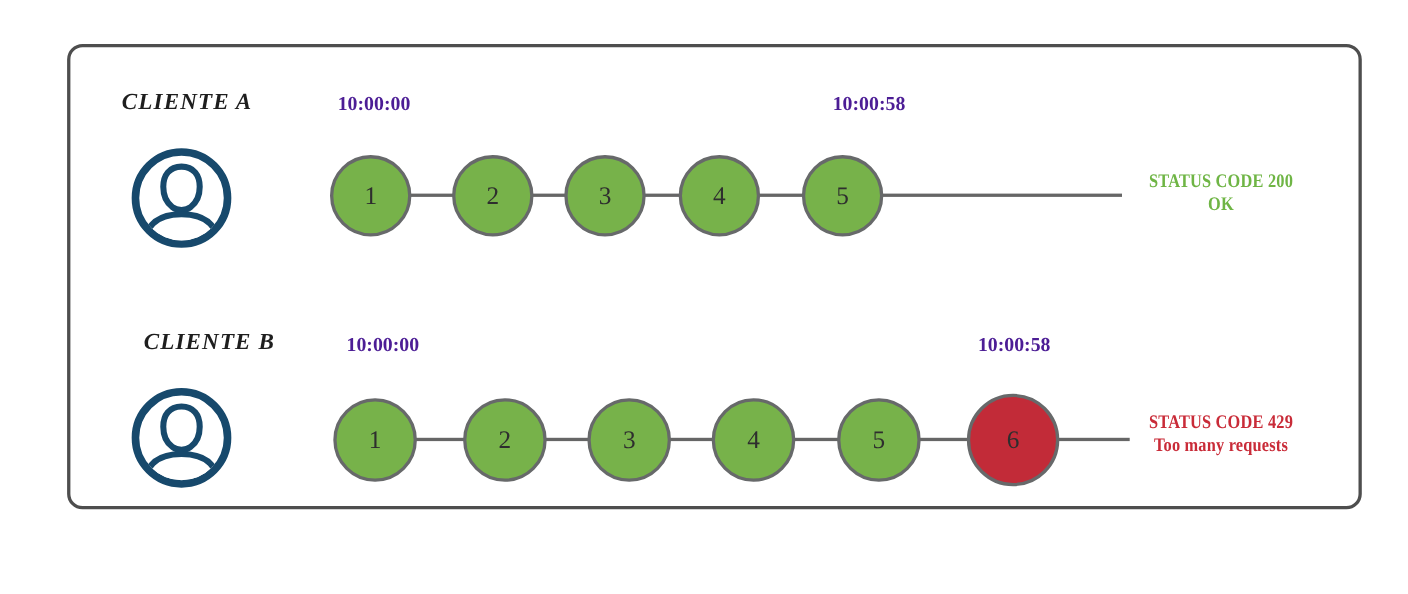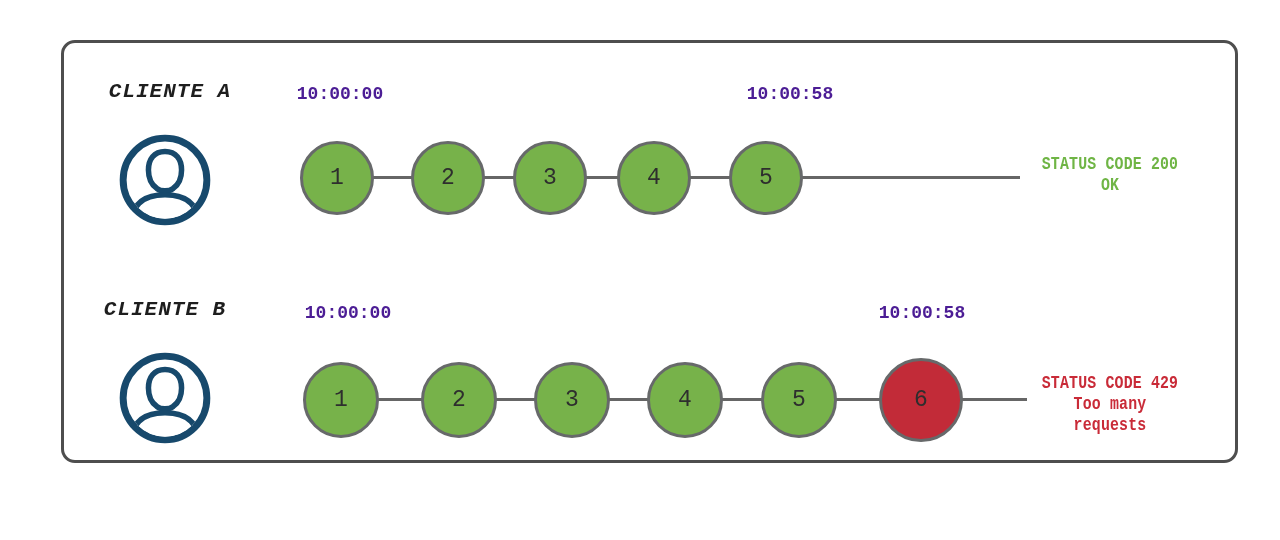--- a/index.html
+++ b/index.html
@@ -3,21 +3,21 @@
 <meta charset="utf-8">
 <style>
   * { margin: 0; padding: 0; box-sizing: border-box; }
   html, body { background: #ffffff; }
   .canvas {
     position: relative;
     width: 1280px;
     height: 540px;
     background: #ffffff;
     overflow: hidden;
-    font-family: Liberation Mono, monospace;
+    font-family: Liberation Serif, serif;
   }
   .frame {
     position: absolute;
     left: 61px; top: 40px;
     width: 1177px; height: 423px;
     border: 3px solid #4e4e4e;
     border-radius: 14px;
     background: #ffffff;
   }
   .client-label {
@@ -121,21 +121,21 @@
       <span class="num">5</span>
     </div>
 
     <div class="status ok" style="left:1020px; top:154px;">
       <div>STATUS CODE 200</div>
       <div>OK</div>
     </div>
   </div>
 
   <div>
-    <div class="client-label" style="left:80px; top:298px;">CLIENTE B</div>
+    <div class="client-label" style="left:80px; top:298px;text-align:right;">CLIENTE B</div>
 
     <div class="avatar" style="left:119px; top:352px;">
       <svg viewBox="0 0 100 100" width="92" height="92">
         <defs>
             <clipPath id="avclip-b">
               <circle cx="50" cy="50" r="42"></circle>
             </clipPath>
           </defs>
         <circle cx="50" cy="50" r="45.5" fill="#ffffff" stroke="#17496c" stroke-width="7.5"></circle>
         <g clip-path="url(#avclip-b)" fill="#ffffff" stroke="#17496c">

